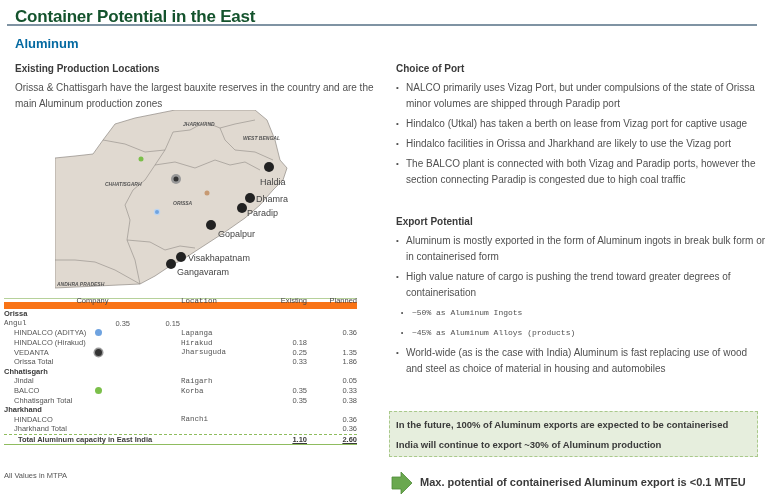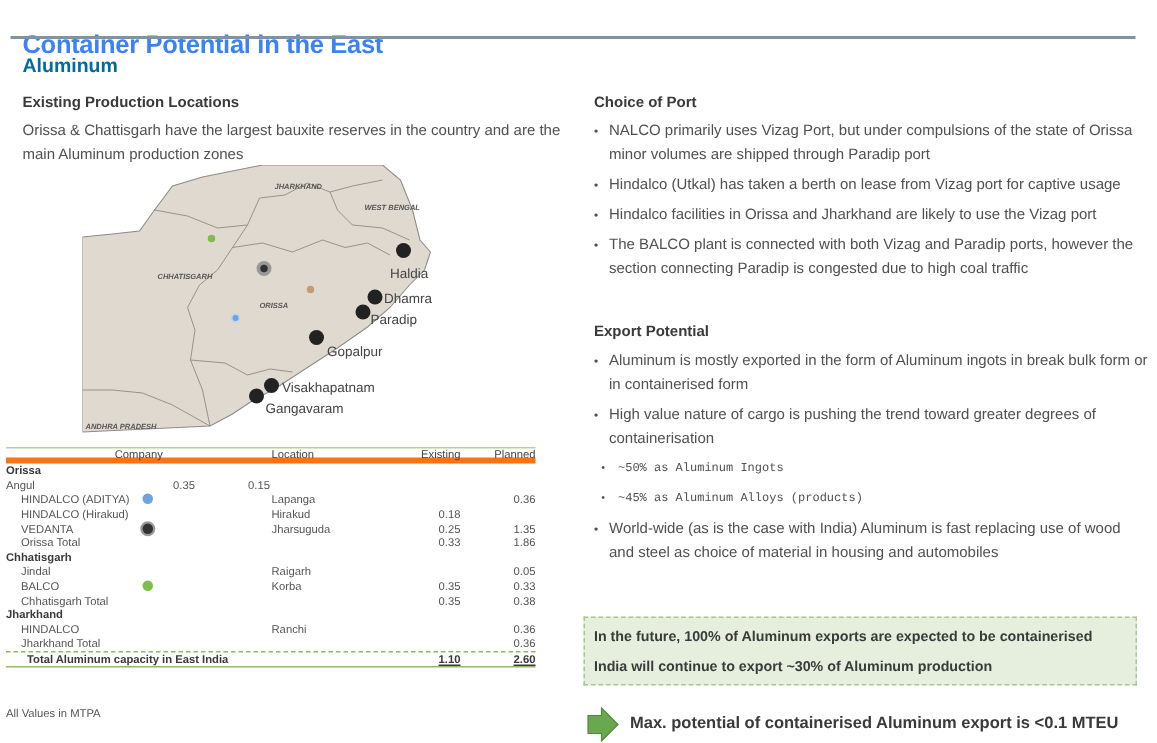--- a/index.html
+++ b/index.html
@@ -1,37 +1,37 @@
 <!DOCTYPE html>
 <html><head>
 <meta charset="utf-8">
 <style>
   * { box-sizing: border-box; margin: 0; padding: 0; }
   html, body { width: 771px; height: 495px; overflow: hidden; background: #ffffff; }
   body { font-family: "Liberation Sans", sans-serif; color: #404040; position: relative; }
 
-  .page-title { position: absolute; left: 15px; top: 20px; font-size: 17px; font-weight: bold; color: #3b82f6; letter-spacing: -0.2px; }
+  .page-title { position: absolute; left: 15px; top: 7px; font-size: 17px; font-weight: bold; color: #14532d; letter-spacing: -0.2px; }
   .title-rule { position: absolute; left: 7px; top: 24px; width: 750px; height: 2px; background: #7f93a3; }
 
   .section-title { position: absolute; left: 15px; top: 36px; font-size: 13px; font-weight: bold; color: #0369a1; }
 
   .sub-head { position: absolute; font-size: 10px; font-weight: bold; color: #3a3a3a; }
   .para { position: absolute; font-size: 10px; line-height: 16px; color: #505050; }
 
   
   .map { position: absolute; left: 55px; top: 110px; width: 240px; height: 182px; }
 
   
   .tbl { position: absolute; left: 4px; top: 298px; width: 353px; font-size: 7.5px; color: #555; }
   .tbl .row { display: flex; height: 9.6px; align-items: center; }
   .tbl .c-company { width: 177px; position: relative; }
-  .tbl .c-loc { width: 80px; }
+  .tbl .c-loc { width: 80px; font-family: Liberation Mono, monospace; }
   .tbl .c-ex { width: 46px; text-align: right; }
   .tbl .c-pl { width: 50px; text-align: right; }
-  .tbl .head { border-top: 1px solid #b6d19a; border-bottom: 4px solid #f97316; height: 11px; color: #444; }
+  .tbl .head { border-top: 1px solid #b6d19a; border-bottom: 7px solid #f97316; height: 11px; color: #444; }
   .tbl .head .c-company { text-align: center; }
   .tbl .group { font-weight: bold; color: #3a3a3a; }
   .tbl .item .c-company { padding-left: 10px; }
   .tbl .dot { position: absolute; left: 91px; top: 1px; width: 7px; height: 7px; border-radius: 50%; }
   .tbl .total-row { border-top: 1px dashed #8fbc5f; border-bottom: 1px solid #8fbc5f; font-weight: bold; color: #3a3a3a; height: 11px; }
   .tbl .total-row .c-company { padding-left: 14px; }
   .tbl .total-row .c-ex, .tbl .total-row .c-pl { text-decoration: underline; }
   .note { position: absolute; left: 4px; top: 471px; font-size: 7.5px; color: #555; }
 
   

